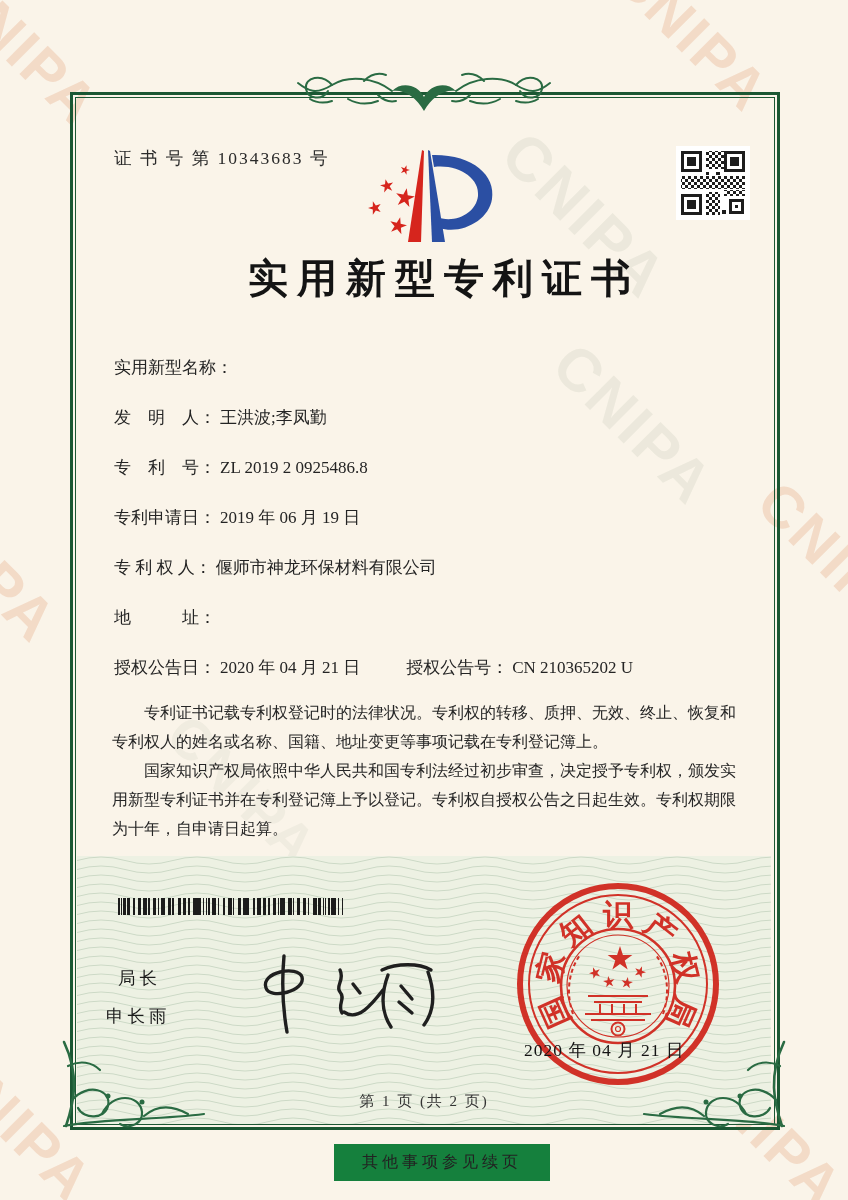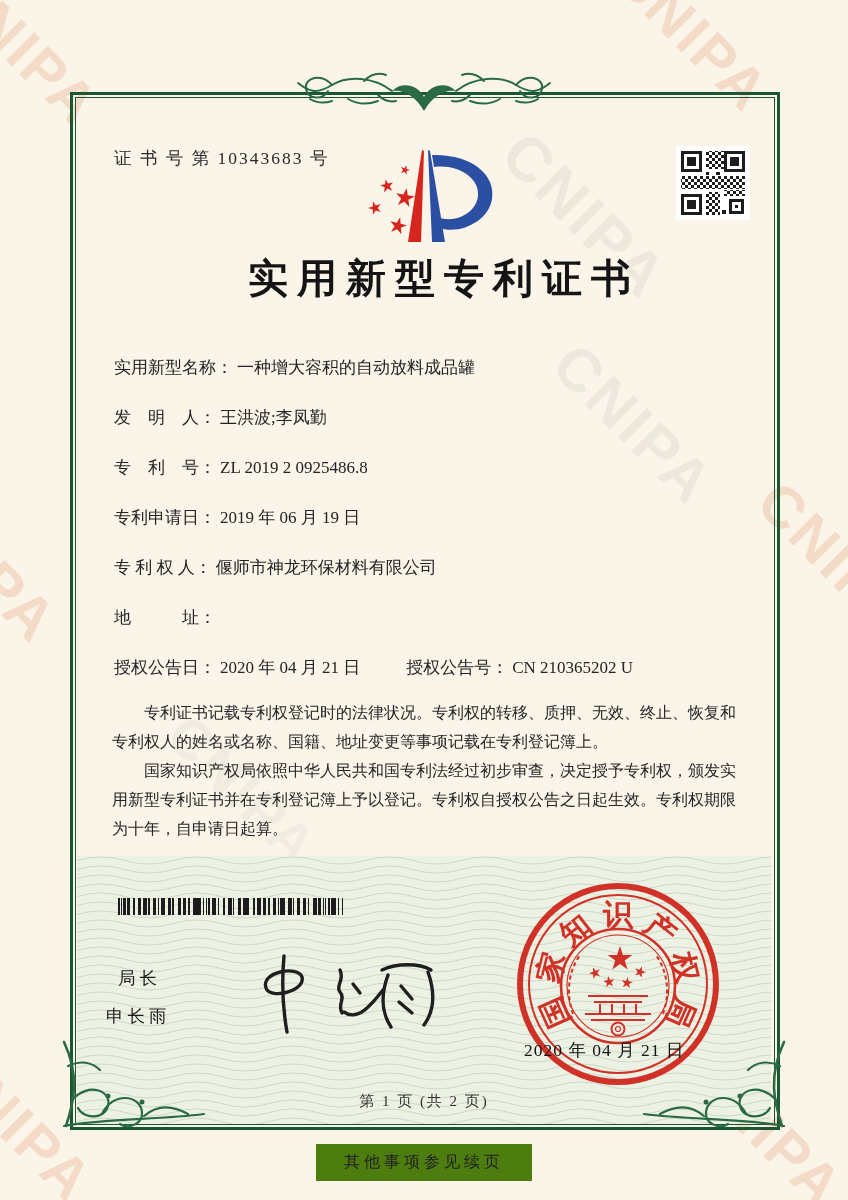--- a/index.html
+++ b/index.html
@@ -63,21 +63,21 @@
   .seal-ch{position:absolute;left:50%;top:50%;width:34px;height:34px;
     margin-left:-17px;margin-top:-17px;line-height:34px;text-align:center;
     font-size:30px;font-weight:bold;color:#d0281e;
     font-family:"Liberation Serif","DejaVu Serif",serif;}
   .seal-date{position:absolute;left:524px;top:1038px;width:200px;z-index:5;
     font-size:17.5px;letter-spacing:1px;color:#141414;}
   
   .page-indicator{position:absolute;left:0;top:1092px;width:100%;text-align:center;
     font-size:15px;letter-spacing:2px;color:#333;z-index:4;}
   .cont-note{position:absolute;left:50%;top:1144px;transform:translateX(-50%);
-    background:#4d7c0f;padding:8px 28px;font-size:16px;
+    margin-left:18px;background:#15803d;padding:8px 28px;font-size:16px;
     letter-spacing:4px;color:#222;z-index:4;white-space:nowrap;}
 </style>
 </head>
 <body>
 
 <div class="wm wm-pink" style="left:-22px;top:-44px;font-size:58px;">CNIPA</div>
 <div class="wm wm-pink" style="left:648px;top:-58px;font-size:58px;">CNIPA</div>
 <div class="wm wm-gray" style="left:538px;top:118px;font-size:62px;">CNIPA</div>
 <div class="wm wm-pink" style="left:-68px;top:468px;font-size:60px;">CNIPA</div>
 <div class="wm wm-gray" style="left:588px;top:330px;font-size:60px;">CNIPA</div>
@@ -196,21 +196,20 @@
     <rect x="40" y="26" width="4" height="3"></rect>
   </g>
 </svg>
 
 <div class="doc-title">实用新型专利证书</div>
 
 <div class="fields">
   <div class="frow">
     <span class="f-label">实用新型名称</span>
       <span class="f-colon">：</span>
-    <span class="f-value">一种增大容积的自动放料成品罐</span>
   </div>
   <div class="frow">
     <span class="f-label">发　明　人</span>
       <span class="f-colon">：</span>
     <span class="f-value">王洪波;李凤勤</span>
   </div>
   <div class="frow">
     <span class="f-label">专　利　号</span>
       <span class="f-colon">：</span>
     <span class="f-value">ZL 2019 2 0925486.8</span>

